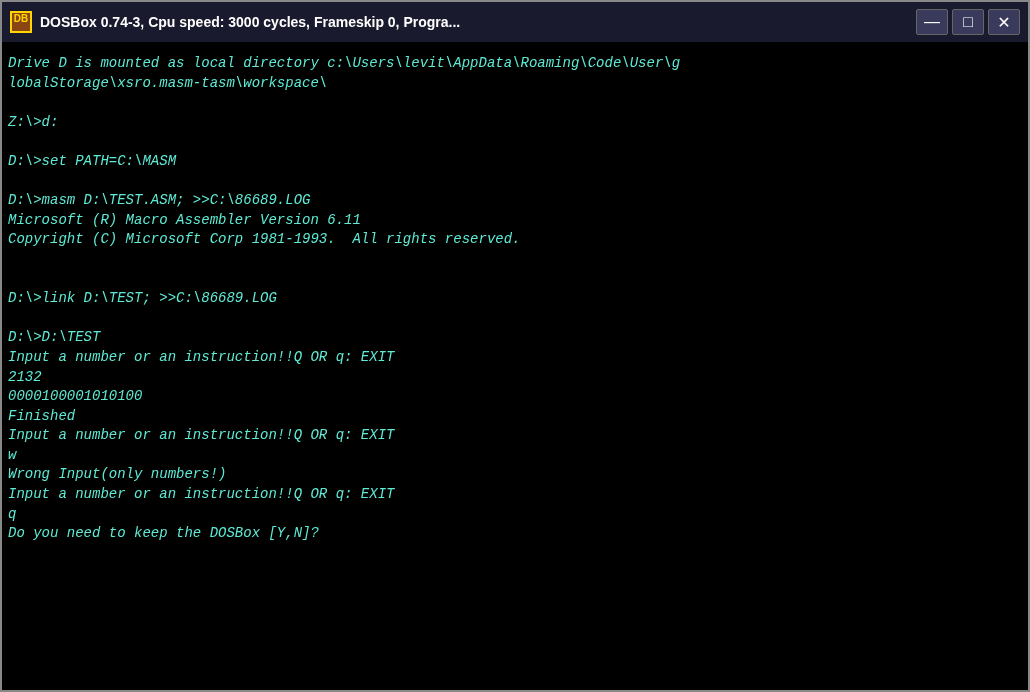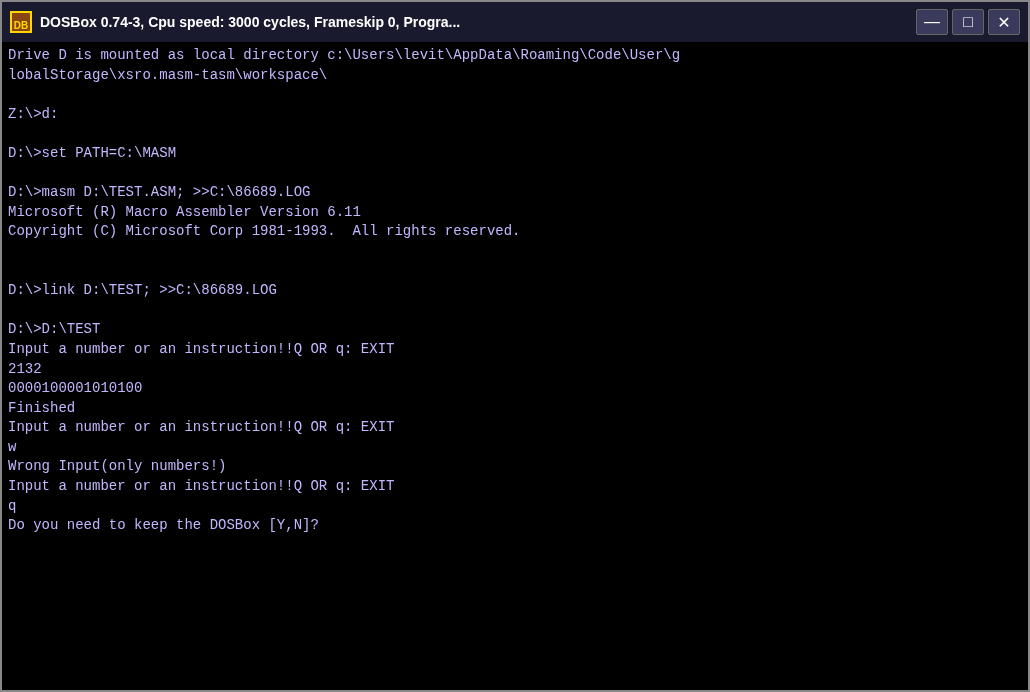--- a/index.html
+++ b/index.html
@@ -28,21 +28,21 @@
       flex-shrink: 0;
       gap: 8px;
     }
 
     .title-bar-icon {
       width: 22px;
       height: 22px;
       background: #8B4513;
       border: 2px solid #FFD700;
       display: flex;
-      align-items: flex-end;
+      align-items: flex-start;
       justify-content: center;
       font-size: 10px;
       color: #FFD700;
       font-weight: bold;
       flex-shrink: 0;
     }
 
     .title-bar-text {
       flex: 1;
       color: white;
@@ -66,26 +66,27 @@
       cursor: pointer;
       display: flex;
       align-items: center;
       justify-content: center;
       border-radius: 2px;
     }
 
     .terminal {
       flex: 1;
       background: #000000;
-      padding: 4px 6px;
+      padding: 12px 6px;
       overflow: hidden;
       font-family: 'Courier New', Courier, monospace;
       font-size: 14px;
-      color: #c4b5fd;
+      color: #5eead4;
       line-height: 1.4;
+      font-style: italic;
     }
 
     .terminal-content {
       white-space: pre-wrap;
       word-break: break-all;
     }
   </style>
 </head>
 <body>
 

